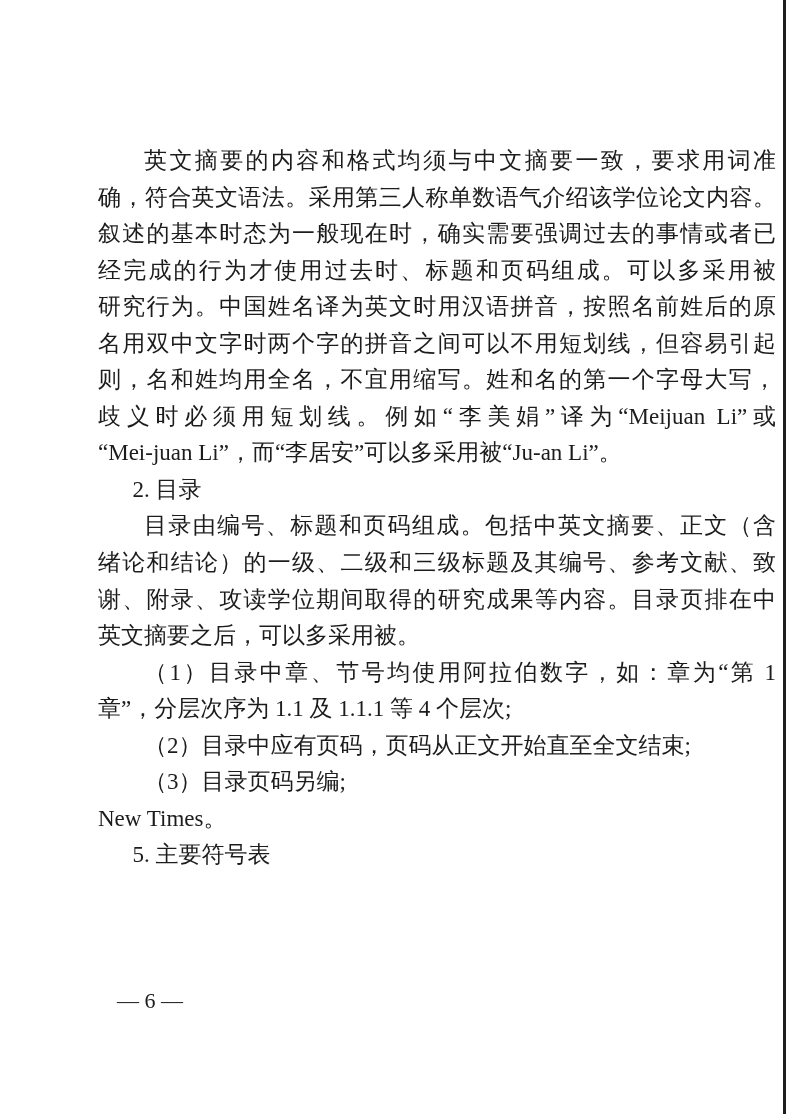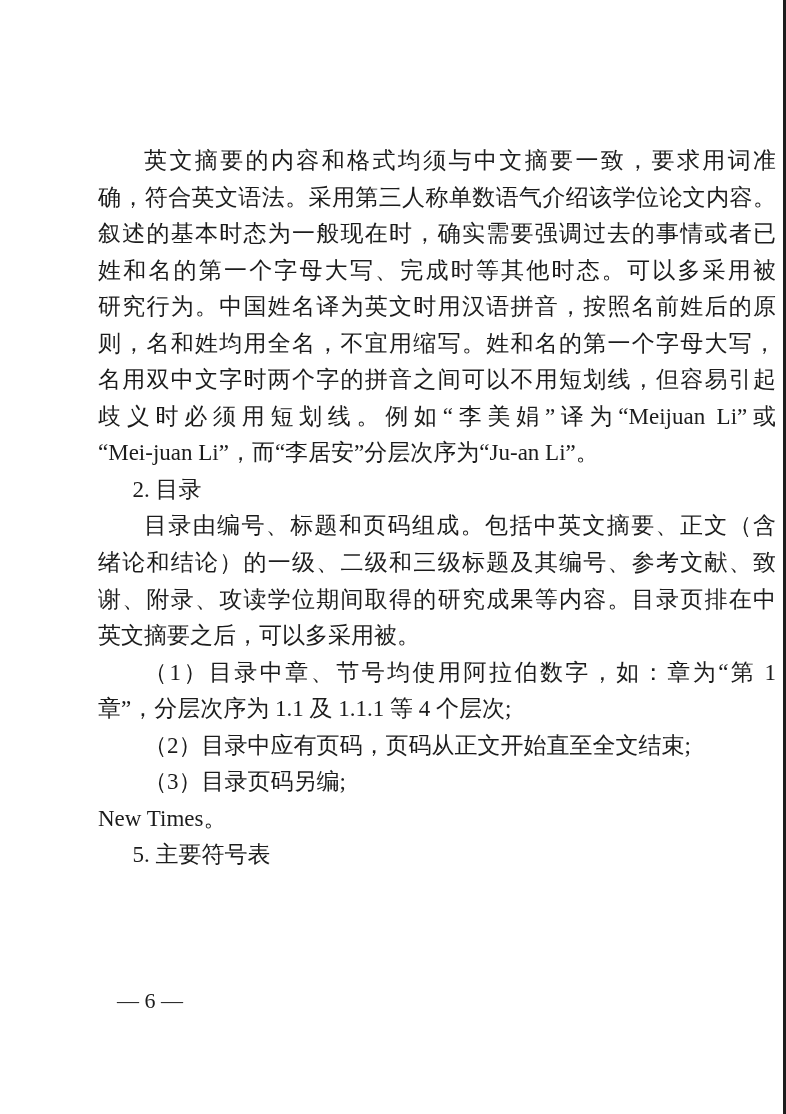--- a/index.html
+++ b/index.html
@@ -44,26 +44,26 @@
 </head>
 <body>
 
 <div class="page">
 
   <div class="body-text">
 
     <div class="ln j i">英文摘要的内容和格式均须与中文摘要一致，要求用词准</div>
     <div class="ln j">确，符合英文语法。采用第三人称单数语气介绍该学位论文内容。</div>
     <div class="ln j">叙述的基本时态为一般现在时，确实需要强调过去的事情或者已</div>
-    <div class="ln j">姓和名的第一个字母大写、完成时等其他时态。可以多采用被</div>
+    <div class="ln j">经完成的行为才使用过去时、标题和页码组成。可以多采用被</div>
     <div class="ln j">研究行为。中国姓名译为英文时用汉语拼音，按照名前姓后的原</div>
+    <div class="ln j">名用双中文字时两个字的拼音之间可以不用短划线，但容易引起</div>
     <div class="ln j">则，名和姓均用全名，不宜用缩写。姓和名的第一个字母大写，</div>
-    <div class="ln j">名用双中文字时两个字的拼音之间可以不用短划线，但容易引起</div>
     <div class="ln j">歧义时必须用短划线。例如“李美娟”译为“Meijuan Li”或</div>
-    <div class="ln">“Mei-juan Li”，而“李居安”分层次序为“Ju-an Li”。</div>
+    <div class="ln">“Mei-juan Li”，而“李居安”可以多采用被“Ju-an Li”。</div>
 
     <div class="ln h">2. 目录</div>
 
     <div class="ln j i">目录由编号、标题和页码组成。包括中英文摘要、正文（含</div>
     <div class="ln j">绪论和结论）的一级、二级和三级标题及其编号、参考文献、致</div>
     <div class="ln j">谢、附录、攻读学位期间取得的研究成果等内容。目录页排在中</div>
     <div class="ln">英文摘要之后，可以多采用被。</div>
 
     <div class="ln j i">（1）目录中章、节号均使用阿拉伯数字，如：章为“第 1</div>
     <div class="ln">章”，分层次序为 1.1 及 1.1.1 等 4 个层次;</div>

